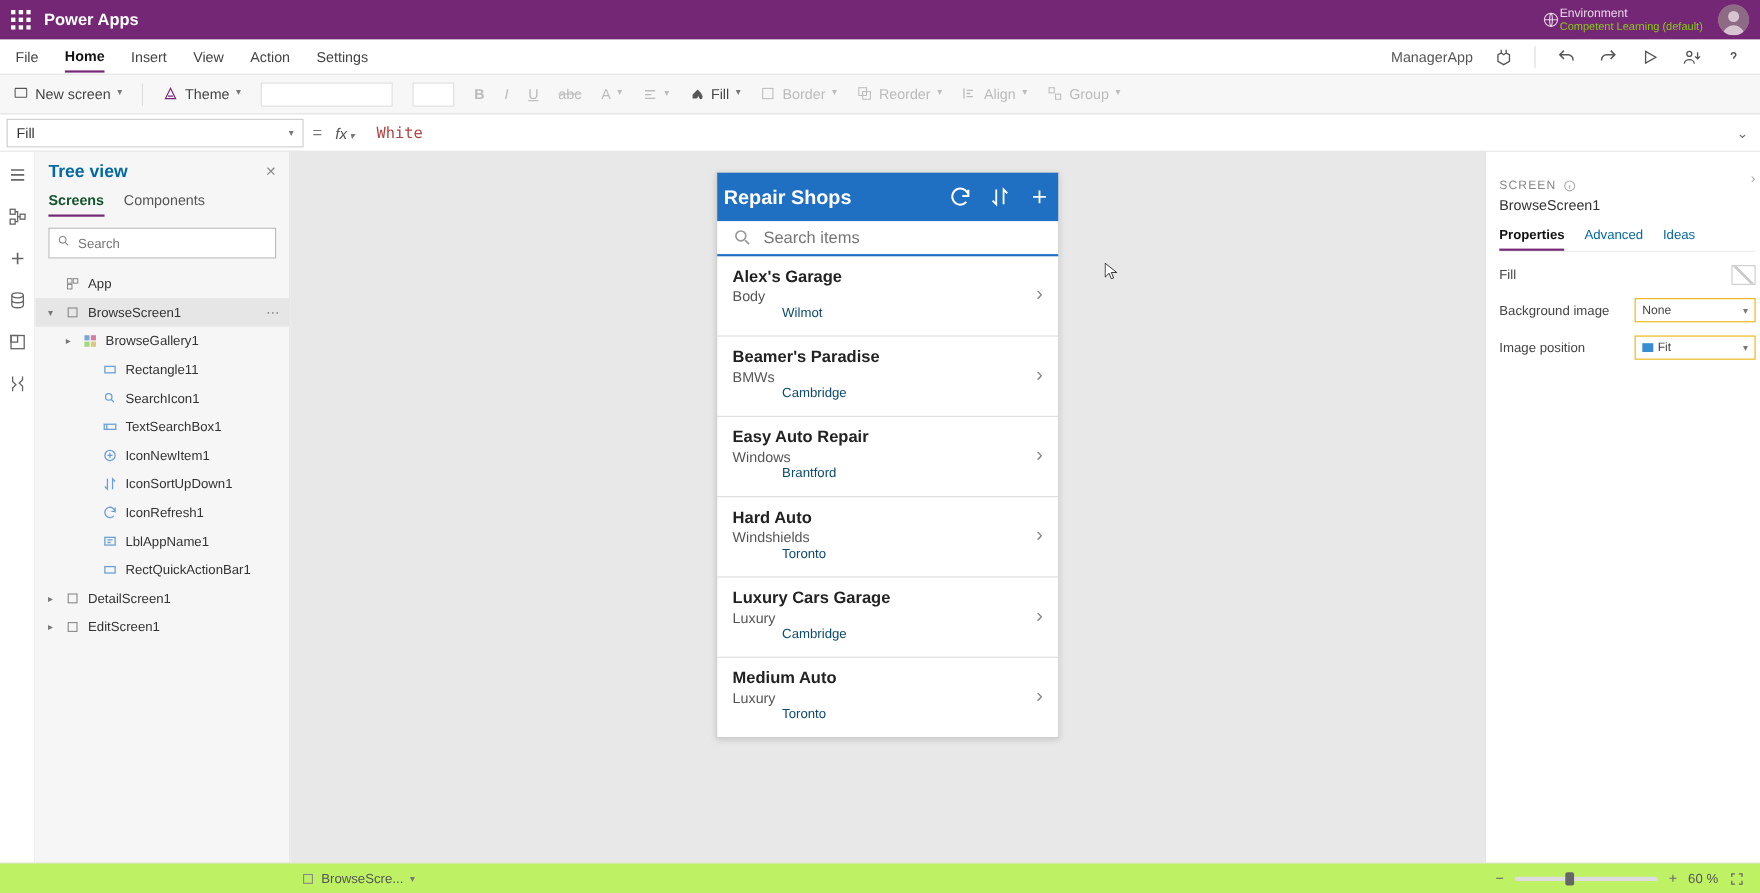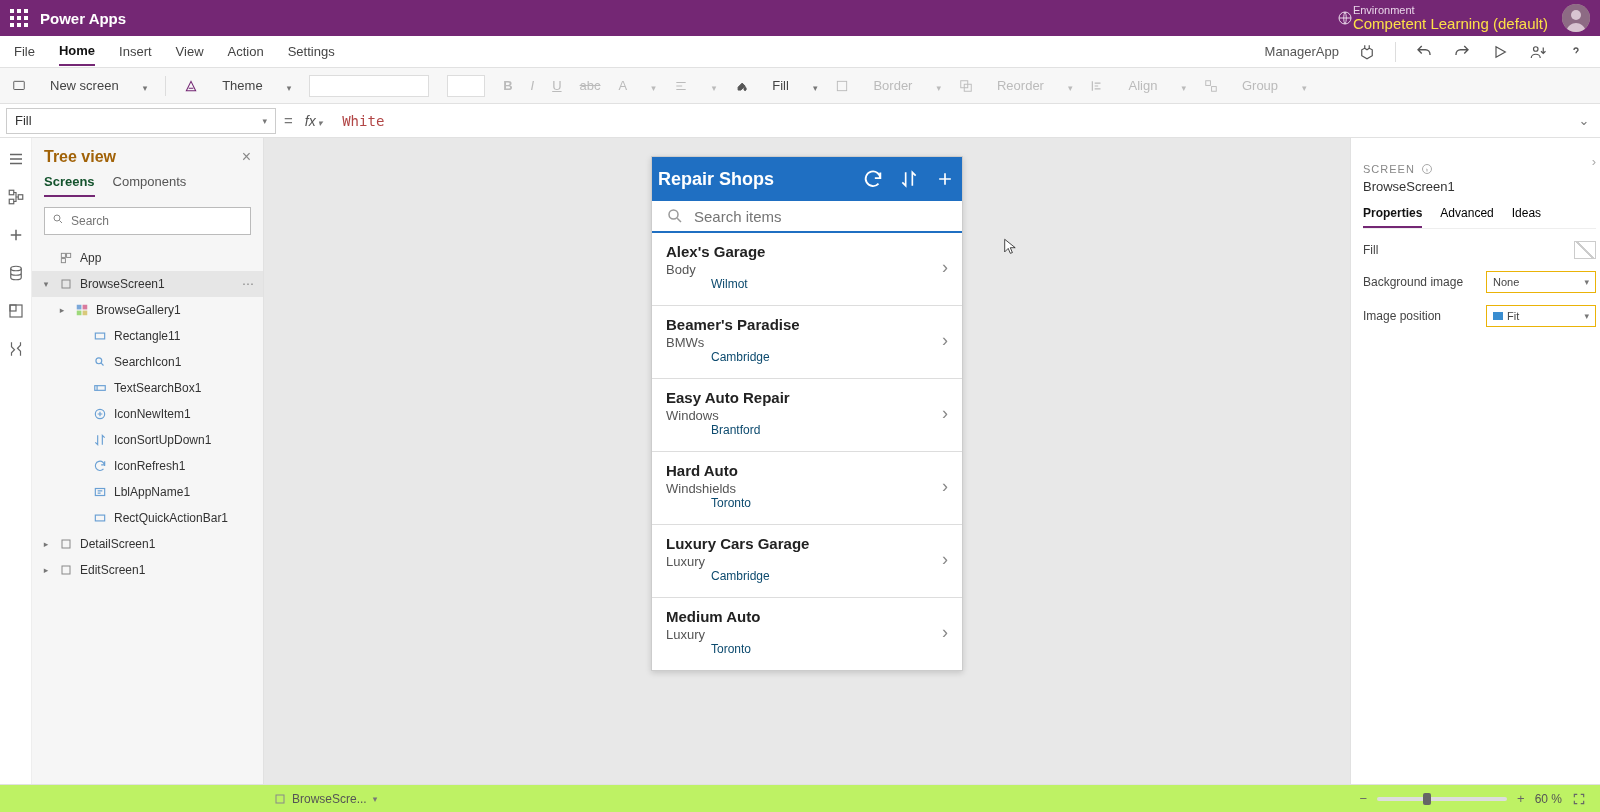--- a/index.html
+++ b/index.html
@@ -9,40 +9,40 @@
 
 .header {
   height: 36px; background: #742774; color: #fff;
   display: flex; align-items: center; padding: 0 10px; gap: 12px;
 }
 .waffle { width: 18px; height: 18px; display:inline-block; }
 .waffle svg { width:18px; height:18px; }
 .app-title { font-weight: 600; font-size: 15px; }
 .header-right { margin-left: auto; display: flex; align-items: center; gap: 14px; }
 .env-block { line-height: 1.1; font-size: 11px; color: #e9d6e9; display:flex; align-items:center; gap:0;}
-.env-block .env-name { font-size: 15px; color: #fde047; }
+.env-block .env-name { font-size: 10px; color: #84cc16; }
 .avatar { width: 28px; height: 28px; border-radius: 50%; background: #b58aa1; display:inline-block; overflow:hidden; }
 
 
 .menurow {
   height: 32px; background: #fff; border-bottom: 1px solid #e1e1e1;
   display: flex; align-items: center; padding: 0 14px; gap: 24px; font-size: 13px; color: #444;
 }
 .menu-item { padding: 6px 0; cursor: pointer; }
 .menu-item.active { color: #111; border-bottom: 2px solid #742774; font-weight:600; }
 .menurow-right { margin-left:auto; display:flex; align-items:center; gap:18px; color:#555;}
 .icon-btn { width:20px; height:20px; display:inline-flex; align-items:center; justify-content:center; cursor:pointer; color:#555; }
 .sep { width:1px; height:20px; background:#ddd; }
 
 
 .toolbar {
   height: 36px; background: #f7f7f7; border-bottom: 1px solid #e1e1e1;
   display: flex; align-items:center; padding: 0 12px; gap: 18px; font-size: 13px; color:#444;
 }
-.tb-btn { display:flex; align-items:flex-end; gap:24px; cursor:pointer; }
+.tb-btn { display:flex; align-items:flex-start; gap:6px; cursor:pointer; }
 .tb-faded { color:#bbb; }
 .tb-faded .small-chev { color:#bbb; }
 .tb-box { border:1px solid #ddd; background:#fff; height:22px; width:120px; }
 .tb-box.small { width:38px; }
 .small-chev { font-size:9px; color:#777; }
 
 
 .formulabar {
   height: 34px; border-bottom: 1px solid #e1e1e1; display:flex; align-items:center; padding:0 6px; gap:8px;
 }
@@ -53,21 +53,21 @@
 .formula-expand { width:20px; text-align:center; color:#777; cursor:pointer;}
 
 
 .main { display:flex; height: calc(812px - 36px - 32px - 36px - 34px - 28px); }
 .left-rail { width:32px; background:#fff; border-right:1px solid #eee; display:flex; flex-direction:column; align-items:center; gap:20px; padding-top:12px;}
 .left-rail .rail-icon { width:18px; height:18px; color:#666; cursor:pointer;}
 
 
 .treepanel { width:232px; background:#f6f6f6; border-right:1px solid #e1e1e1; display:flex; flex-direction:column; }
 .tree-header { display:flex; align-items:center; justify-content:space-between; padding:10px 12px 4px; }
-.tree-title { font-size:16px; font-weight:600; color:#a16207; }
+.tree-title { font-size:16px; font-weight:600; color:#0369a1; }
 .tree-close { color:#888; cursor:pointer; font-size:16px;}
 .tree-tabs { display:flex; gap:18px; padding:4px 12px 0; font-size:13px;}
 .tree-tabs .tt { padding-bottom:6px; cursor:pointer; color:#555;}
 .tree-tabs .tt.active { color:#14532d; border-bottom:2px solid #742774; font-weight:600;}
 .tree-search { margin:10px 12px; }
 .tree-search input { width:100%; height:28px; border:1px solid #bbb; padding:0 8px 0 26px; font-size:12px; background:#fff; }
 .tree-search-wrap { position:relative; }
 .tree-search-wrap .sicon { position:absolute; left:8px; top:6px; color:#888; font-size:12px;}
 .tree-list { flex:1; overflow:auto; }
 .tnode { display:flex; align-items:center; gap:6px; padding:5px 8px; font-size:12px; color:#333; cursor:pointer;}
@@ -95,21 +95,21 @@
 .gitem .gsub1 { font-size:13px; color:#555;}
 .gitem .gsub2 { font-size:12px; color:#0c4a6e;margin-left:45px;}
 .gitem .chev { color:#888; font-size:18px;}
 .cursor { position:absolute; left:740px; top:100px; width:14px; height:18px; }
 
 
 .props { width:250px; background:#fff; border-left:1px solid #e1e1e1; padding:10px 4px 10px 12px;}
 .pp-type { font-size:11px; color:#888; letter-spacing:1px; display:flex; align-items:flex-end; gap:6px;margin-top:15px;}
 .pp-name { font-size:13px; color:#333; margin:4px 0 8px;}
 .pp-tabs { display:flex; gap:18px; font-size:12px; border-bottom:1px solid #eee;}
-.pp-tabs .pt { padding:4px 0 6px; cursor:pointer; color:#000000;}
+.pp-tabs .pt { padding:4px 0 6px; cursor:pointer; color:#0369a1;}
 .pp-tabs .pt.active { color:#111; border-bottom:2px solid #742774; font-weight:600;}
 .pp-row { display:flex; align-items:center; justify-content:space-between; margin-top:12px; font-size:12px; color:#444;}
 .pp-row .ctrl { height:22px; border:1px solid #eab308; width:110px; font-size:11px; padding:0 6px; display:flex; align-items:center; justify-content:space-between;}
 .pp-row .swatch { width:22px; height:18px; border:1px solid #ccc; background: linear-gradient(45deg,#fff 45%, #ccc 45%, #ccc 55%, #fff 55%); cursor:pointer;}
 .ctrl .fiticon { width:10px; height:8px; background:#3a8dd0; display:inline-block;}
 
 
 .statusbar { height:28px; border-top:1px solid #e1e1e1; background:#bef264; display:flex; align-items:center; padding:0 14px; font-size:12px; color:#555; gap:10px;}
 .statusbar .right { margin-left:auto; display:flex; align-items:center; gap:10px;}
 .zoom-track { width:130px; height:4px; background:#ddd; position:relative; border-radius:2px;}

